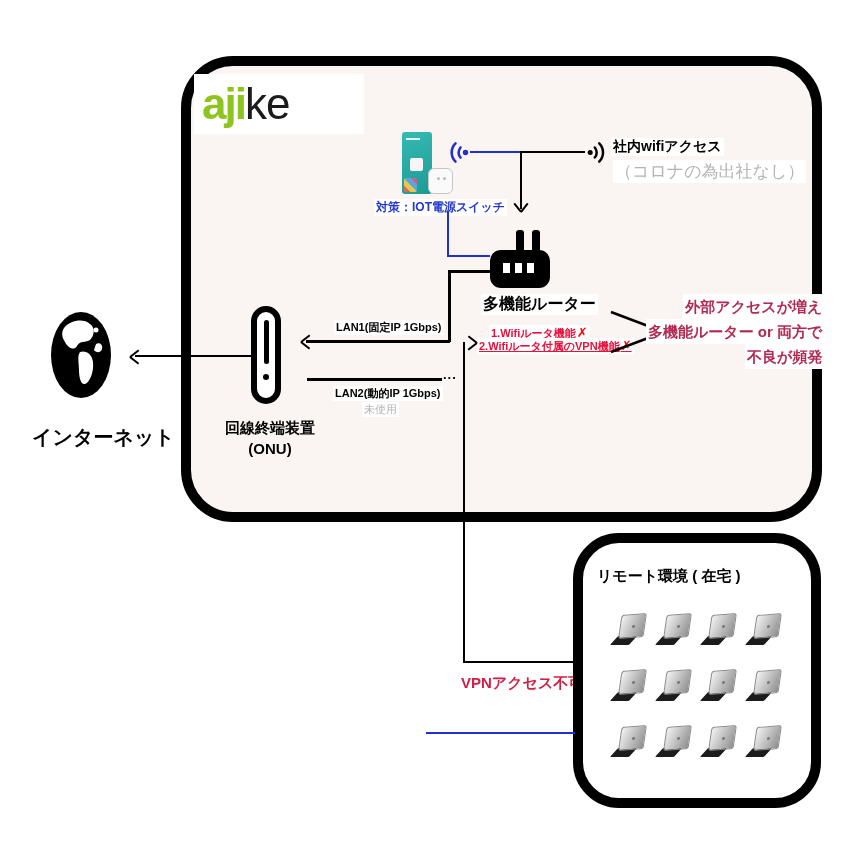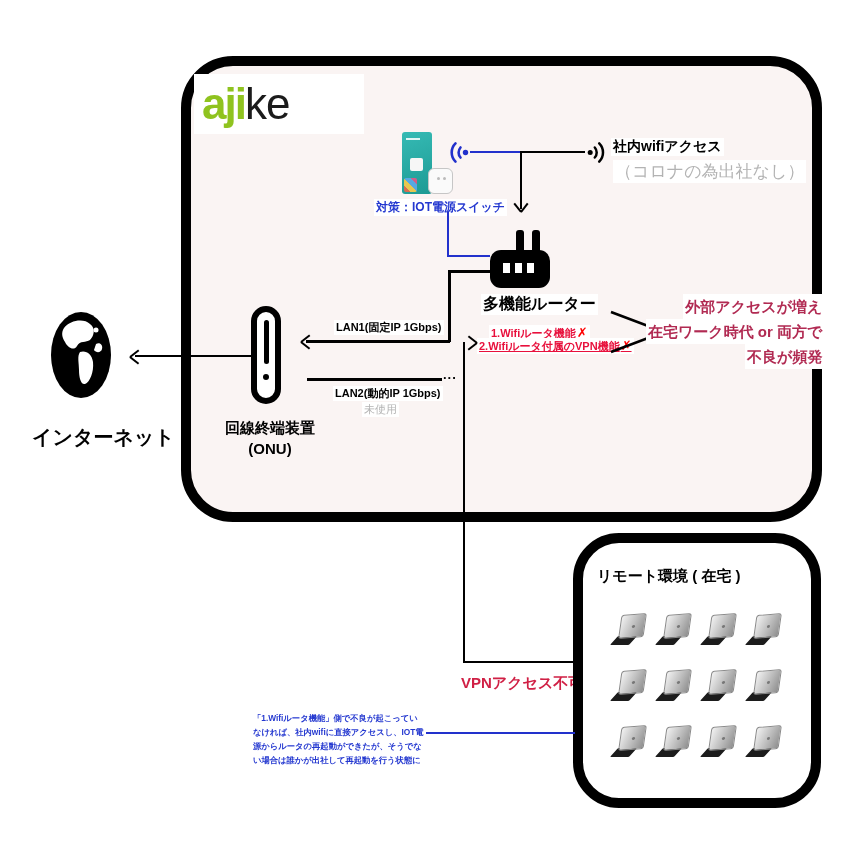--- a/index.html
+++ b/index.html
@@ -151,21 +151,21 @@
   <span class="abs issue issue-1 wbg"><span>1.Wifiルータ機能</span><span class="cross">✗</span></span>
   <span class="abs issue issue-2 wbg"><span>2.Wifiルータ付属のVPN機能</span><span class="cross">✗</span></span>
   <div class="abs chev right" style="left:466px;top:338px"></div>
 
   <svg class="abs" style="left:610px;top:310px" width="58" height="44" viewBox="0 0 58 44">
     <polyline points="1,2 54,22 1,42" fill="none" stroke="#000" stroke-width="2.6"></polyline>
   </svg>
 
   <div class="abs problem-block">
     <span>外部アクセスが増え</span><br>
-    <span>在宅ワーク時代 or 両方で</span><br>
+    <span>多機能ルーター or 両方で</span><br>
     <span>不良が頻発</span>
   </div>
 
   <div class="abs hl" style="left:448px;top:270px;width:42px;height:2.5px"></div>
   <div class="abs vl" style="left:448px;top:270px;width:2.5px;height:72px"></div>
   <div class="abs hl" style="left:306px;top:340px;width:144px;height:2.5px"></div>
   <div class="abs chev" style="left:301px;top:336px"></div>
   <span class="abs lan-label wbg" style="left:334px;top:320px">LAN1(固定IP 1Gbps)</span>
 
   <div class="abs hl" style="left:307px;top:378px;width:135px;height:2.5px"></div>
@@ -242,16 +242,15 @@
       <div class="laptop">
         <div class="base"></div>
         <div class="lid"></div>
       </div>
       <div class="laptop">
         <div class="base"></div>
         <div class="lid"></div>
       </div>
     </div>
 
-  <div class="abs note-text">「1.Wifiルータ機能」側で不良が起こっていなければ、社内wifiに直接アクセスし、IOT電源からルータの再起動ができたが、そうでない場合は誰かが出社して再起動を行う状態に</div>
   <div class="abs hl blue" style="left:426px;top:732px;width:149px;height:2px"></div>
 
 </div>
 
 </body></html>

